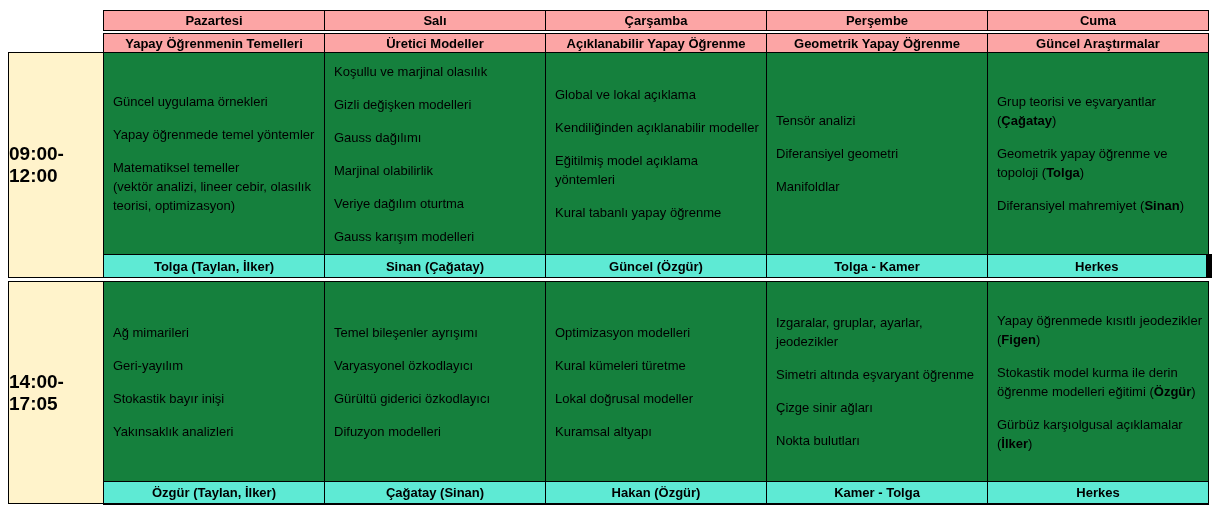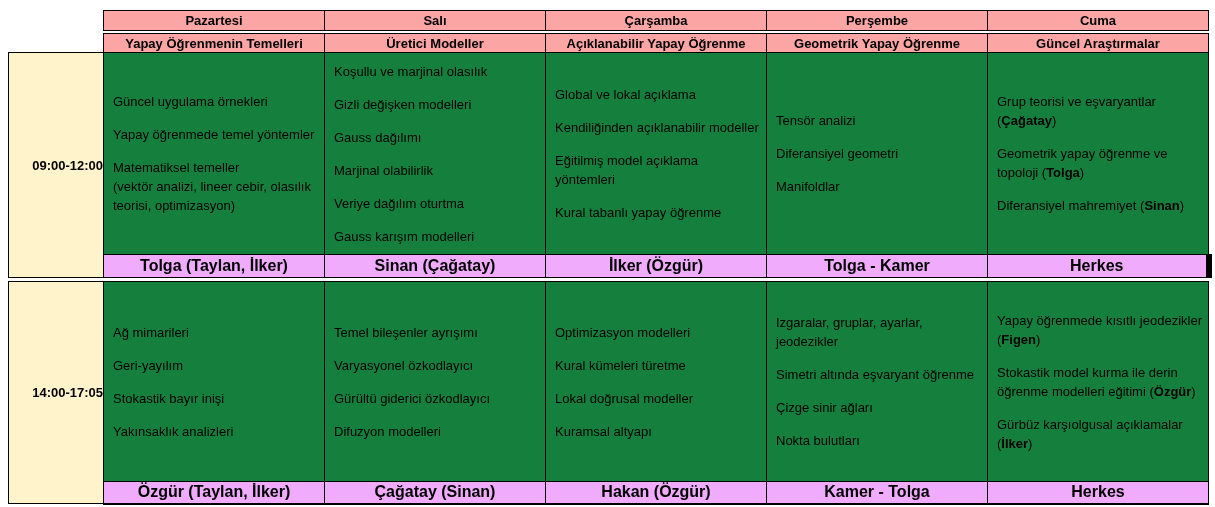--- a/index.html
+++ b/index.html
@@ -24,34 +24,34 @@
     background: #fca5a5;
     border: 1px solid #000;
     font-weight: bold;
     font-size: 13px;
     text-align: center;
   }
   td.time {
     background: #FFF3CB;
     border: 1px solid #000;
     font-weight: bold;
-    font-size: 13px;
-    text-align: right;
+    font-size: 19px;
+    text-align: left;
   }
   td.content {
     background: #15803d;
     border: 1px solid #000;
     padding: 6px 6px 6px 9px;
     text-align: left;
   }
   td.instr {
-    background: #f0abfc;
+    background: #5eead4;
     border: 1px solid #000;
     font-weight: bold;
-    font-size: 16px;
+    font-size: 13px;
     text-align: center;
   }
   td.thick-right { border-right: 6px solid #000; }
 
   tr.r-day   { height: 20px; }
   tr.r-gap1  { height: 3px;  }
   tr.r-topic { height: 19px; }
   tr.r-am    { height: 202px; }
   tr.r-ami   { height: 23px; }
   tr.r-gap2  { height: 4px;  }
@@ -133,21 +133,21 @@
     <td class="content">
           <div class="item"><span>Grup teorisi ve eşvaryantlar (</span><span class="b">Çağatay</span><span>)</span></div>
           <div class="item"><span>Geometrik yapay öğrenme ve topoloji (</span><span class="b">Tolga</span><span>)</span></div>
           <div class="item"><span>Diferansiyel mahremiyet (</span><span class="b">Sinan</span><span>)</span></div>
         </td>
   </tr>
 
   <tr class="r-ami">
     <td class="instr">Tolga (Taylan, İlker)</td>
     <td class="instr">Sinan (Çağatay)</td>
-    <td class="instr">İlker (Özgür)</td>
+    <td class="instr">Güncel (Özgür)</td>
     <td class="instr">Tolga - Kamer</td>
     <td class="instr thick-right">Herkes</td>
   </tr>
 
   <tr class="gap r-gap2">
         <td colspan="6"></td>
       </tr>
 
   <tr class="r-pm">
     <td class="time" rowspan="2">14:00-17:05</td>

